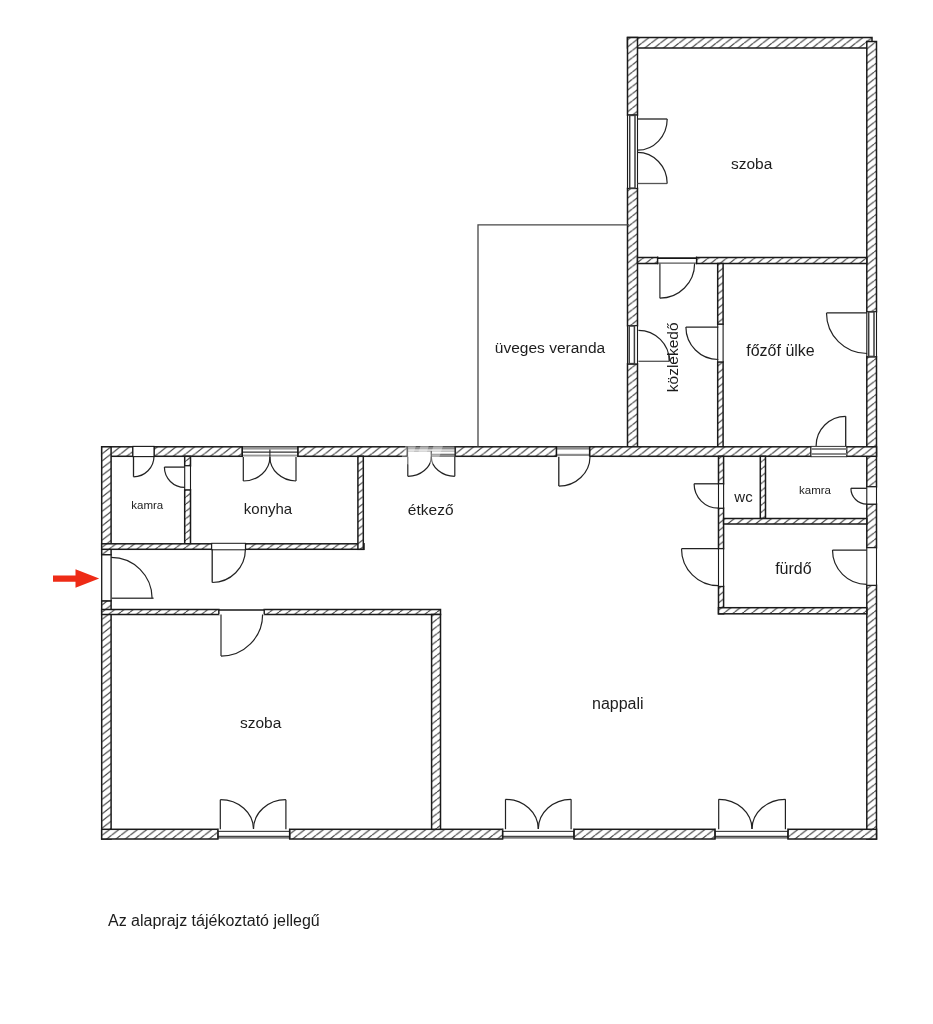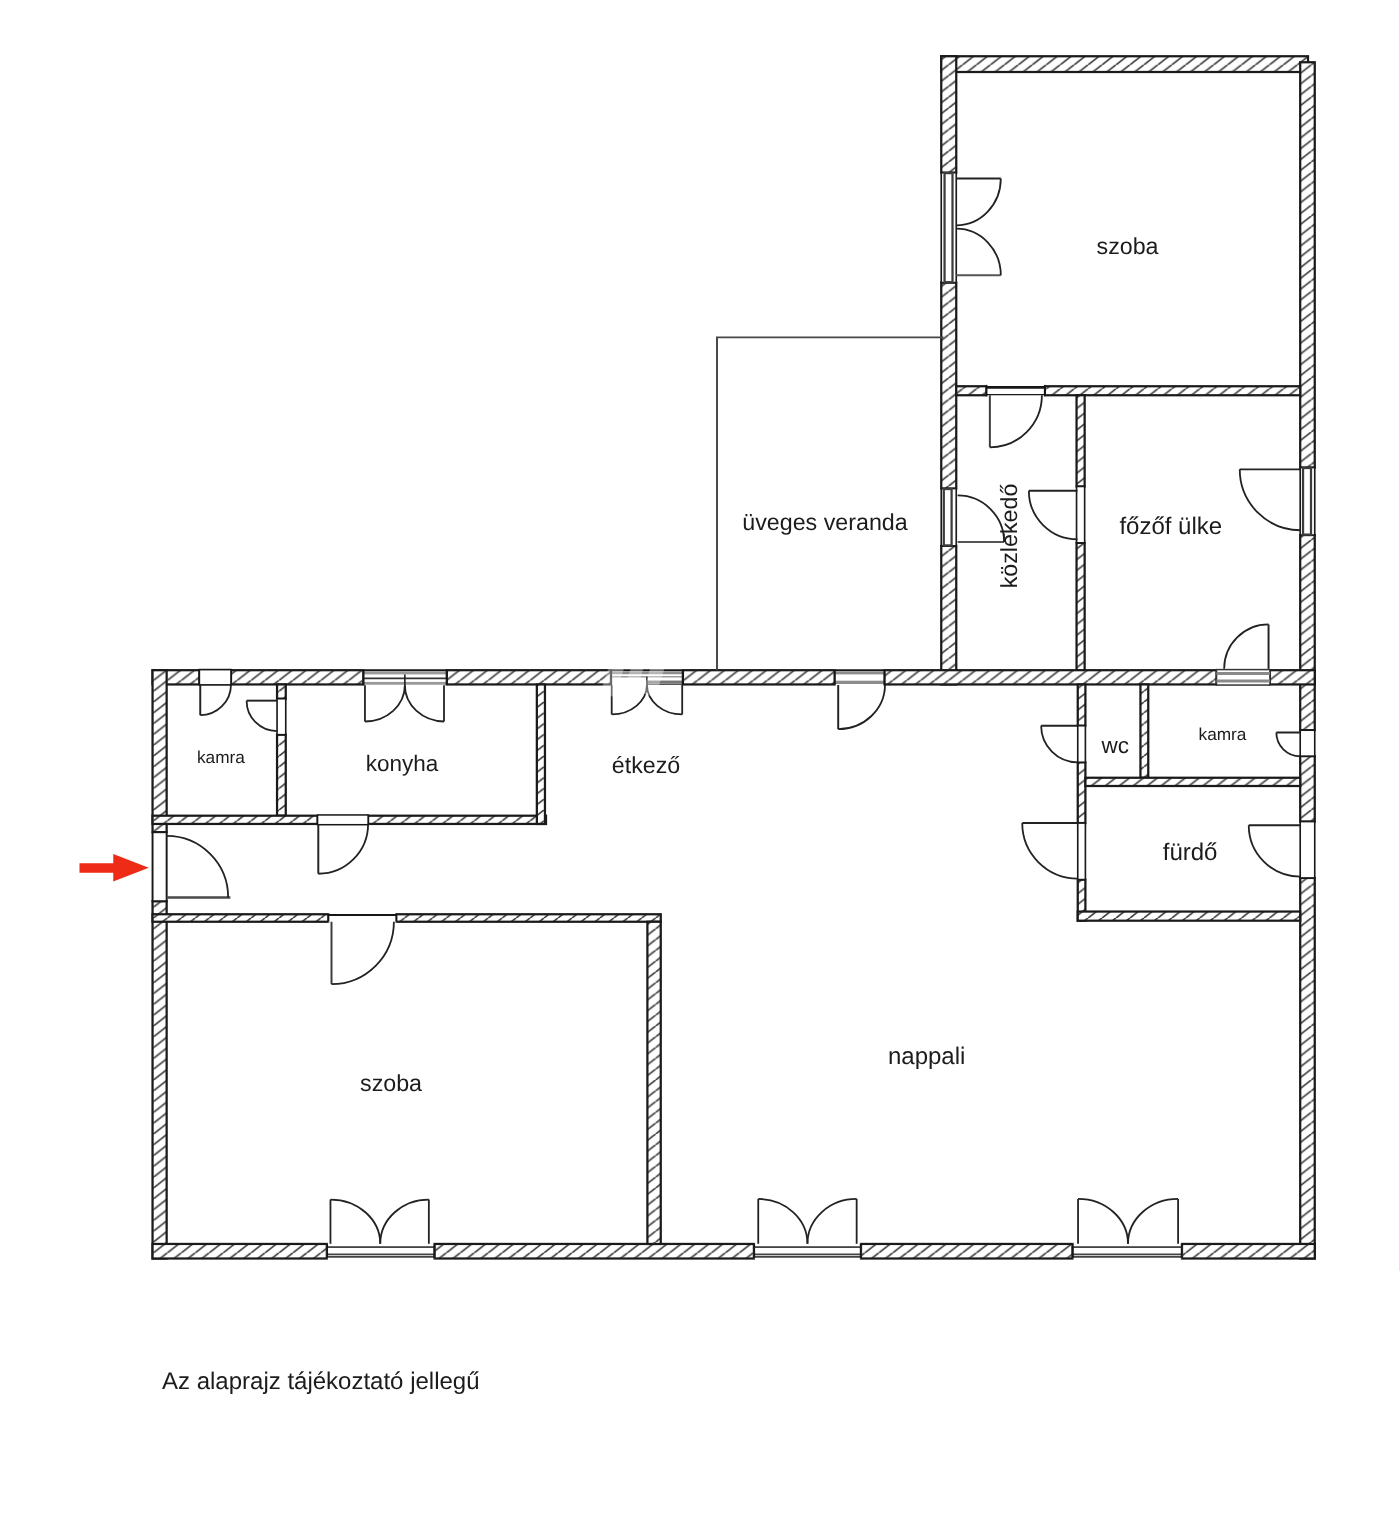--- a/index.html
+++ b/index.html
@@ -1,16 +1,16 @@
 <!DOCTYPE html>
 <html><head>
 <meta charset="utf-8">
 <style>
   html,body{margin:0;padding:0;background:#ffffff;}
-  .page{width:933px;height:1024px;position:relative;background:#ec4899;overflow:hidden;}
+  .page{width:933px;height:1024px;position:relative;background:#8b5cf6;overflow:hidden;}
   svg{display:block;}
   text{font-family:"Liberation Sans", sans-serif;fill:#1c1c1c;}
 </style>
 </head>
 <body>
 <div class="page">
 <svg width="933" height="1024" viewBox="0 0 933 1024">
 <defs>
 <pattern id="hatch" width="9.3" height="7.2" patternUnits="userSpaceOnUse">
 <rect width="9.3" height="7.2" fill="#ffffff"></rect>

